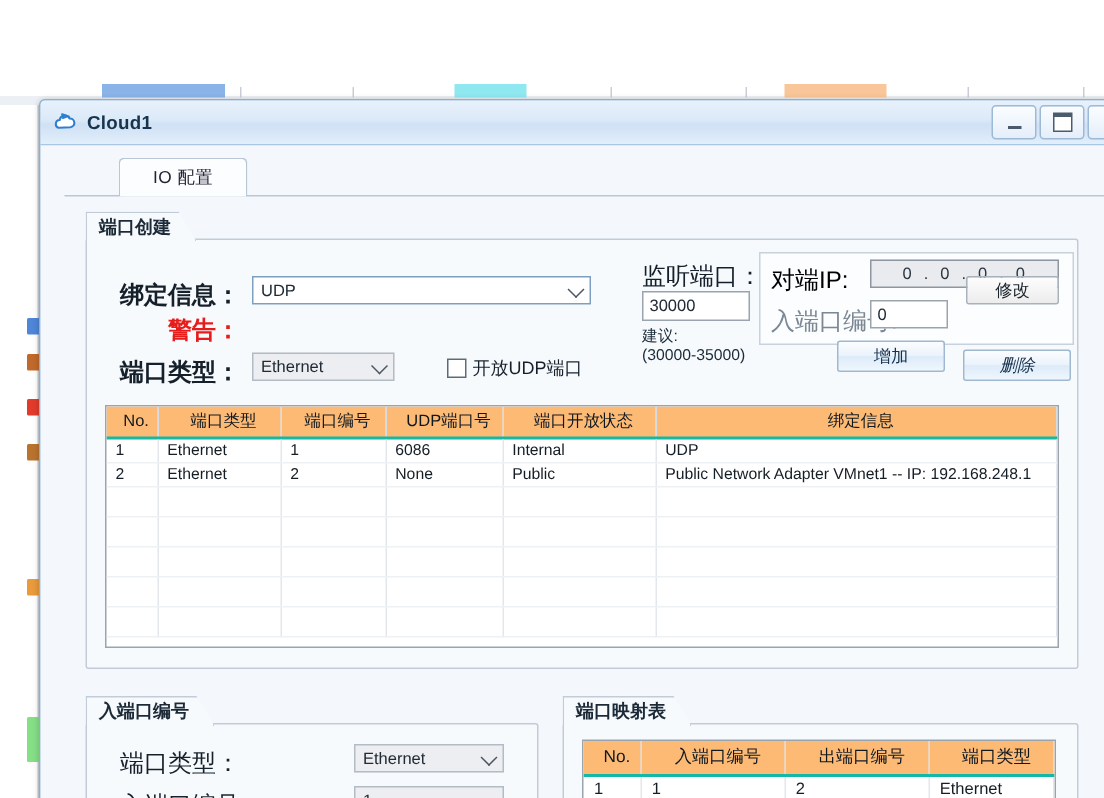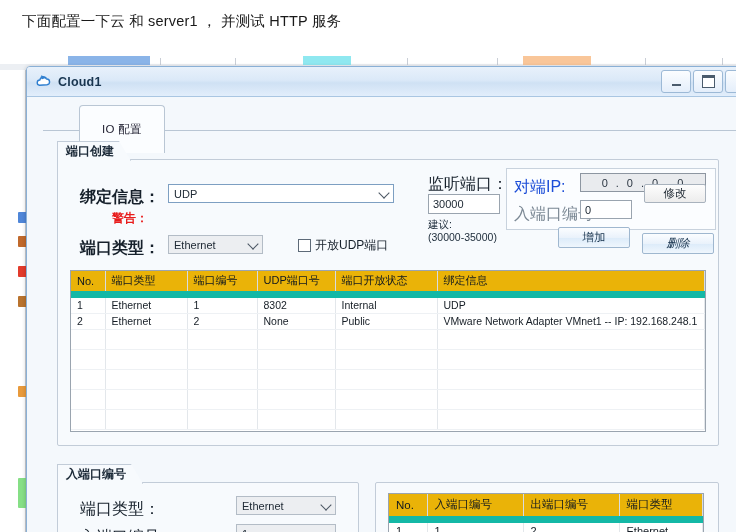--- a/index.html
+++ b/index.html
@@ -60,21 +60,21 @@
   .wbtn .cls{font-size:12px;color:#4a5b6c;line-height:1;}
 
   .win-body{position:relative;height:441px;background:#f4f8fc;}
 
   
   .tabstrip{
     position:absolute;left:0;top:8px;width:722px;height:26px;
   }
   .tabstrip .tabline{position:absolute;left:16px;top:25px;width:700px;height:1px;background:#b9c6d4;}
   .tab{
-    position:absolute;left:52px;top:0;height:25px;min-width:58px;padding:11px 13px;
+    position:absolute;left:52px;top:0;height:25px;min-width:58px;padding:0 13px;
     background:#fbfdff;border:1px solid #b9c6d4;border-bottom:none;border-radius:4px 4px 0 0;
     display:flex;align-items:center;justify-content:center;
     font-size:11.5px;color:#223;letter-spacing:.3px;
   }
 
   
   .group{position:absolute;border:1px solid #c2ccd8;background:#f7fafd;border-radius:2px;}
   .group > .glabel{
     position:absolute;left:-1px;top:-19px;height:19px;padding:0 16px 0 8px;
     background:#f7fafd;border:1px solid #c2ccd8;border-bottom:none;
@@ -114,46 +114,45 @@
     background:linear-gradient(180deg,#fbfdff 0%,#eaf2fb 50%,#dcebf9 51%,#eff6fd 100%);
     font-size:11.5px;color:#15314c;display:flex;align-items:center;justify-content:center;
     box-sizing:border-box;
   }
   .btn.plain{
     border:1px solid #a8b2bd;
     background:linear-gradient(180deg,#fdfdfd,#ececec);color:#1c2630;
   }
   .chk{position:absolute;display:flex;align-items:center;gap:4px;font-size:12px;color:#16202b;white-space:nowrap;}
   .chk .box{width:11px;height:11px;border:1px solid #5d6a78;background:#fff;flex:none;}
-  .warn{position:absolute;font-size:12px;font-weight:bold;color:#e81b1b;white-space:nowrap;}
+  .warn{position:absolute;font-size:16px;font-weight:bold;color:#e81b1b;white-space:nowrap;}
   .subnote{position:absolute;font-size:10.5px;color:#1b2a38;line-height:13px;white-space:nowrap;}
 
   
   .tbl{position:absolute;border:1px solid #9aa4af;background:#fff;box-sizing:border-box;overflow:hidden;}
   .tbl table{border-collapse:collapse;width:100%;table-layout:fixed;}
   .tbl th{
-    font-size:11px;font-weight:normal;color:#10181f;text-align:left;
-    padding:2px 0 3px 6px;background:#eab308;border-right:1px solid #d7dce2;
-    border-bottom:7px solid #14b8a6;white-space:nowrap;
+    font-size:11px;font-weight:normal;color:#10181f;text-align:center;
+    padding:2px 0 3px 6px;background:#fdba74;border-right:1px solid #d7dce2;
+    border-bottom:2px solid #14b8a6;white-space:nowrap;
   }
   .tbl td{
     font-size:10.5px;color:#151d25;padding:1px 0 2px 6px;
     border-right:1px solid #e3e7eb;border-bottom:1px solid #eef1f4;
     white-space:nowrap;overflow:hidden;
   }
   .tbl tr.empty td{height:16px;}
   .tbl2 th{font-size:11.5px;padding:3px 0 4px 7px;}
   .tbl2 td{font-size:11px;padding:2px 0 3px 7px;}
 </style>
 </head>
 <body>
 
 <div class="root">
 
-  <div class="caption">下面配置一下云 和 server1 ， 并测试 HTTP 服务</div>
 
   <div class="bg-ruler"></div>
   <div class="bg-tab" style="left:68px;width:82px;background:#8ab4e8;"></div>
   <div class="bg-tab" style="left:303px;width:48px;background:#8fe8f0;"></div>
   <div class="bg-tab" style="left:523px;width:68px;background:#f9c699;"></div>
   <div class="bg-tick" style="left:160px;"></div>
   <div class="bg-tick" style="left:235px;"></div>
   <div class="bg-tick" style="left:407px;"></div>
   <div class="bg-tick" style="left:497px;"></div>
   <div class="bg-tick" style="left:645px;"></div>
@@ -224,21 +223,21 @@
         <div class="txtbox" style="left:370px;top:34px;width:72px;height:20px;">
           <span>30000</span>
         </div>
         <div class="subnote" style="left:370px;top:58px;">
           <div>建议:</div>
           <div>(30000-35000)</div>
         </div>
 
         <div style="position:absolute;left:448px;top:8px;width:208px;height:60px;border:1px solid #c8d2dd;background:#fbfdff;"></div>
 
-        <div class="lbl" style="left:456px;top:17px;color:#1d4ed8;">对端IP:</div>
+        <div class="lbl" style="left:456px;top:17px;color:#000000;">对端IP:</div>
         <div class="ipbox" style="left:522px;top:13px;width:126px;height:19px;">
           <span>0</span>
           <span>.</span>
           <span>0</span>
           <span>.</span>
           <span>0</span>
           <span>.</span>
           <span>0</span>
         </div>
 
@@ -269,31 +268,31 @@
                   <th>UDP端口号</th>
                   <th>端口开放状态</th>
                   <th>绑定信息</th>
                 </tr>
               </thead>
             <tbody id="pt-body">
                 <tr>
                   <td>1</td>
                   <td>Ethernet</td>
                   <td>1</td>
-                  <td>8302</td>
+                  <td>6086</td>
                   <td>Internal</td>
                   <td>UDP</td>
                 </tr>
                 <tr>
                   <td>2</td>
                   <td>Ethernet</td>
                   <td>2</td>
                   <td>None</td>
                   <td>Public</td>
-                  <td>VMware Network Adapter VMnet1 -- IP: 192.168.248.1</td>
+                  <td>Public Network Adapter VMnet1 -- IP: 192.168.248.1</td>
                 </tr>
                 <tr class="empty">
                   <td>&nbsp;</td>
                   <td>&nbsp;</td>
                   <td>&nbsp;</td>
                   <td>&nbsp;</td>
                   <td>&nbsp;</td>
                   <td>&nbsp;</td>
                 </tr>
                 <tr class="empty">
@@ -344,20 +343,21 @@
 
         <div class="lbl" style="left:22px;top:44px;">入端口编号：</div>
         <div class="combo grey" style="left:178px;top:41px;width:100px;">
           <span>1</span>
           <span class="chev"></span>
         </div>
 
       </div>
 
       <div class="group" style="left:348px;top:385px;width:342px;height:130px;">
+        <div class="glabel">端口映射表</div>
 
         <div class="tbl tbl2" style="left:12px;top:10px;width:316px;height:98px;">
           <table>
             <colgroup>
               <col style="width:38px">
                 <col style="width:96px">
                 <col style="width:96px">
                 <col>
             </colgroup>
             <thead>

